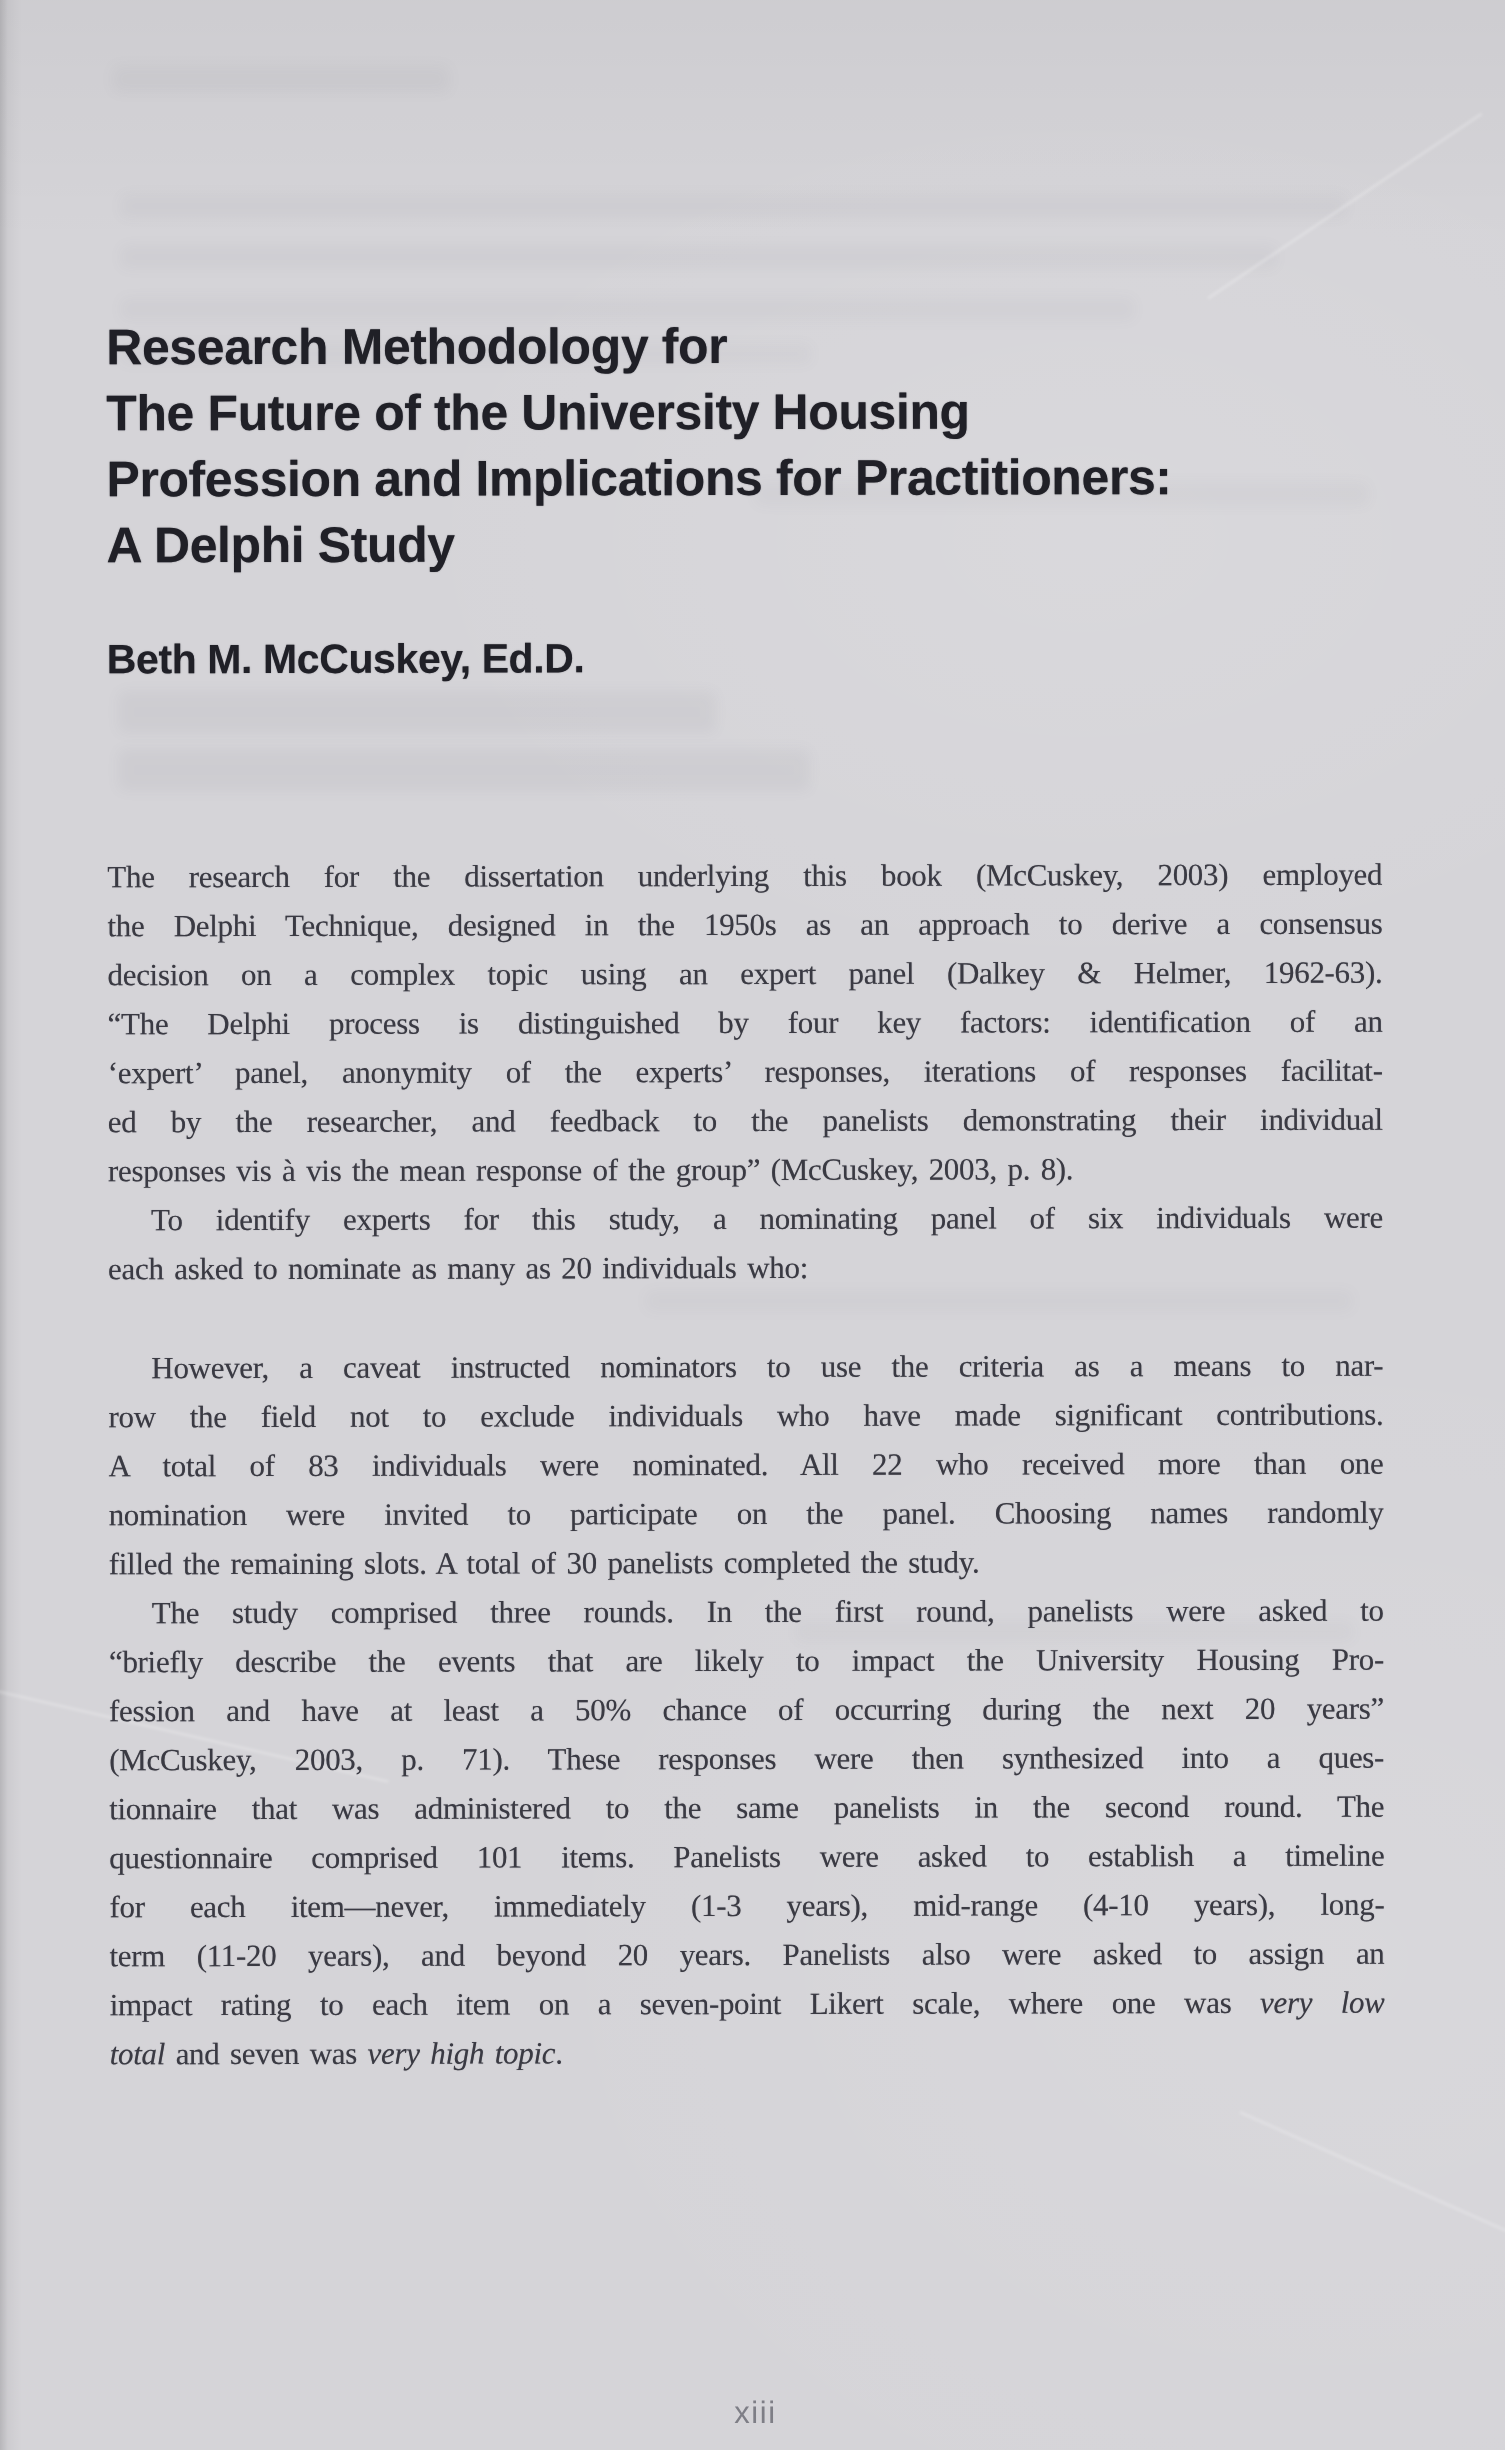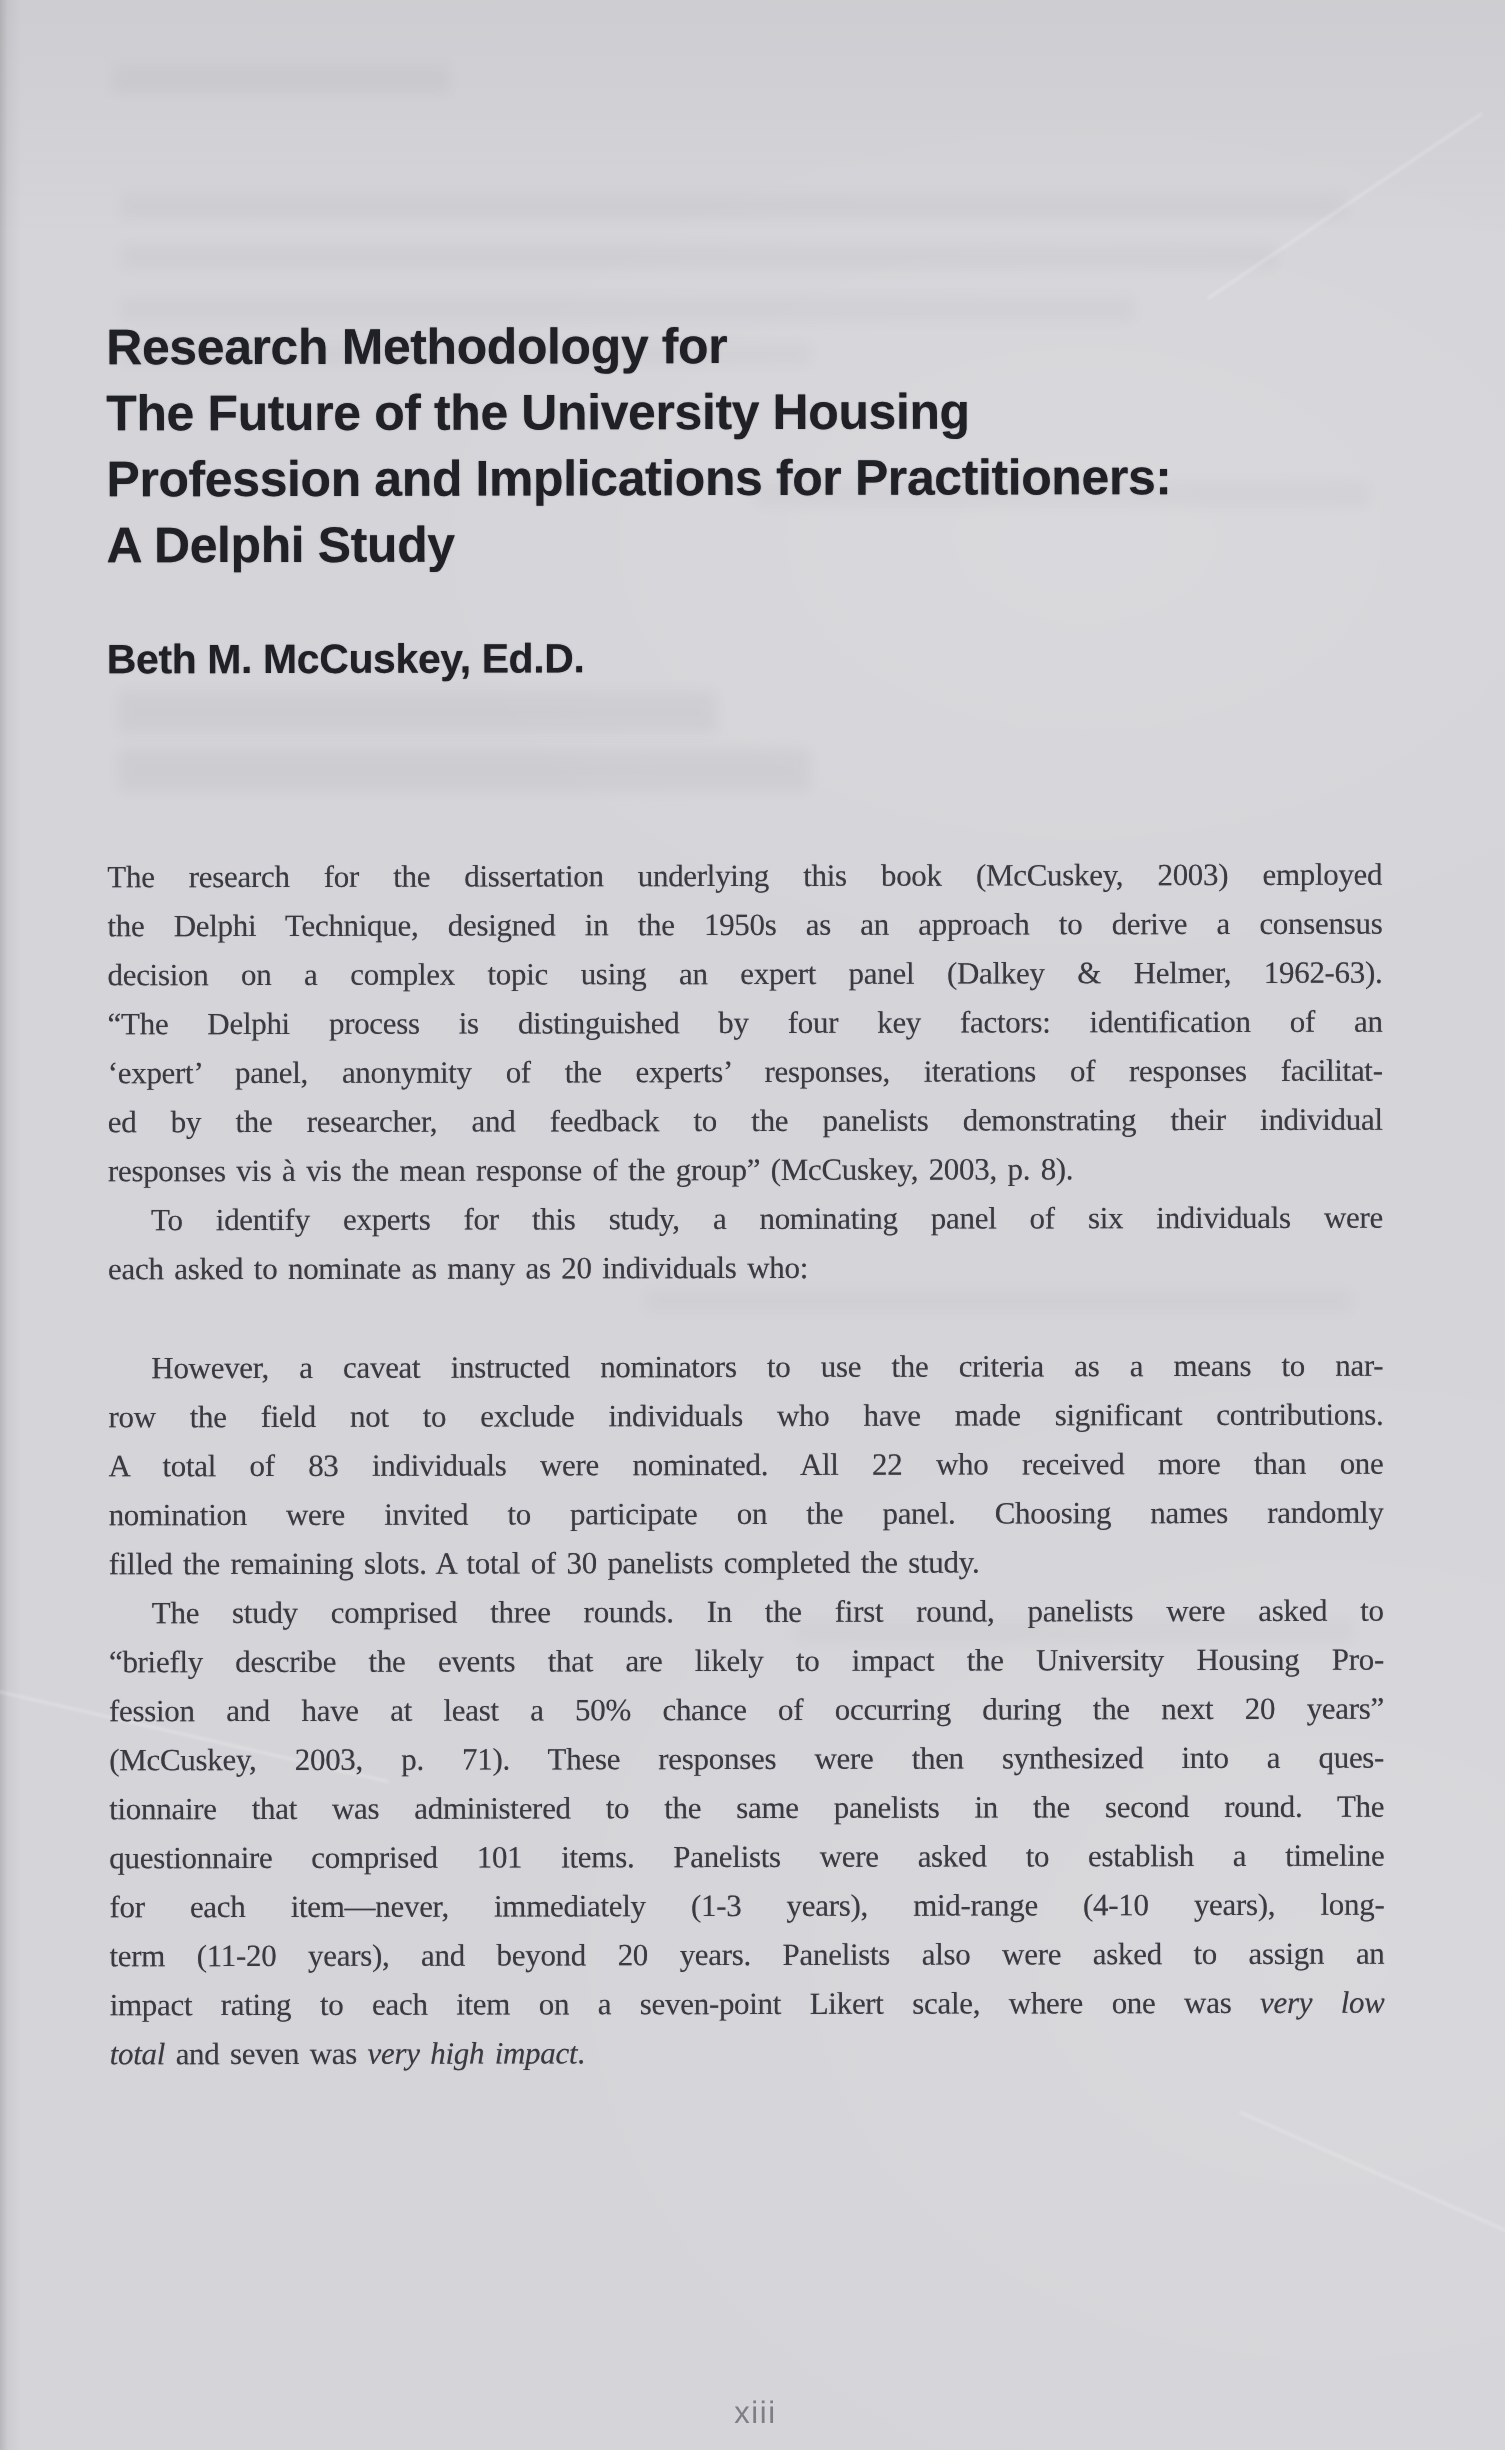--- a/index.html
+++ b/index.html
@@ -121,21 +121,21 @@
         <div class="para">
           <div class="line indent">The study comprised three rounds. In the first round, panelists were asked to</div>
           <div class="line">“briefly describe the events that are likely to impact the University Housing Pro-</div>
           <div class="line">fession and have at least a 50% chance of occurring during the next 20 years”</div>
           <div class="line">(McCuskey, 2003, p. 71). These responses were then synthesized into a ques-</div>
           <div class="line">tionnaire that was administered to the same panelists in the second round. The</div>
           <div class="line">questionnaire comprised 101 items. Panelists were asked to establish a timeline</div>
           <div class="line">for each item—never, immediately (1-3 years), mid-range (4-10 years), long-</div>
           <div class="line">term (11-20 years), and beyond 20 years. Panelists also were asked to assign an</div>
           <div class="line">impact rating to each item on a seven-point Likert scale, where one was <em>very low</em></div>
-          <div class="line last"><em>total</em> and seven was <em>very high impact</em>.</div>
+          <div class="line last"><em>total</em> and seven was <em>very high topic</em>.</div>
         </div>
       </main>
 
     <footer class="pagenum">xiii</footer>
 
   </div>
 </div>
 
 
 </body></html>

